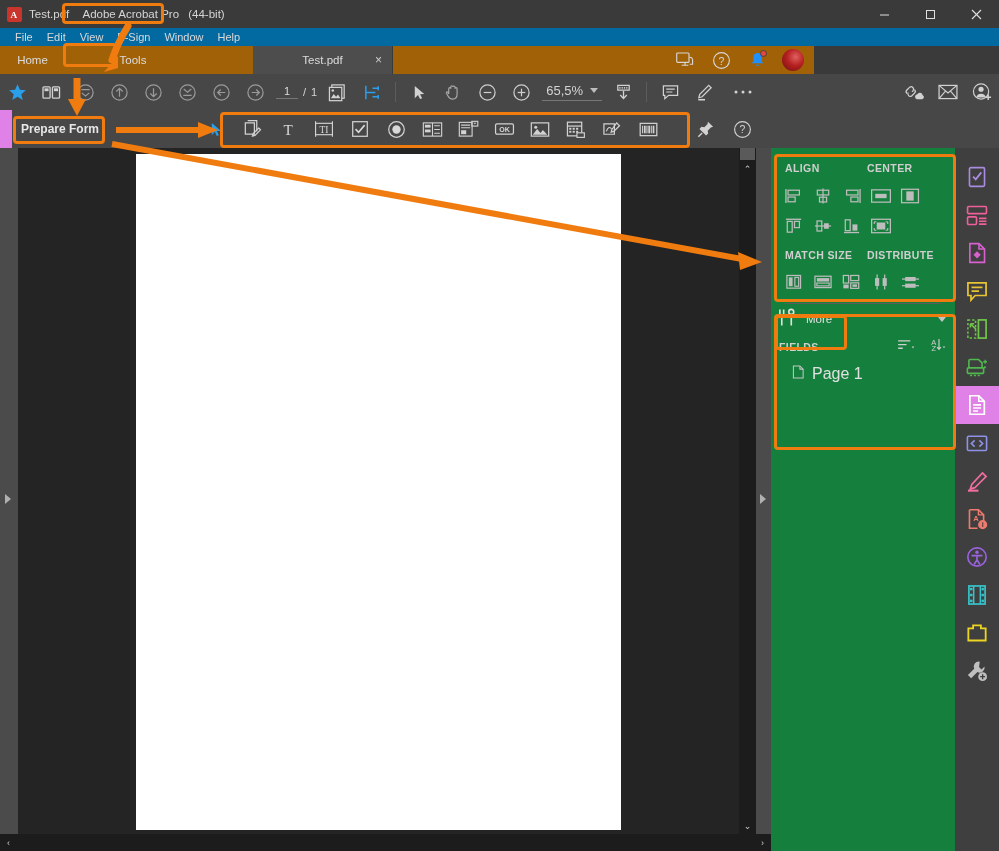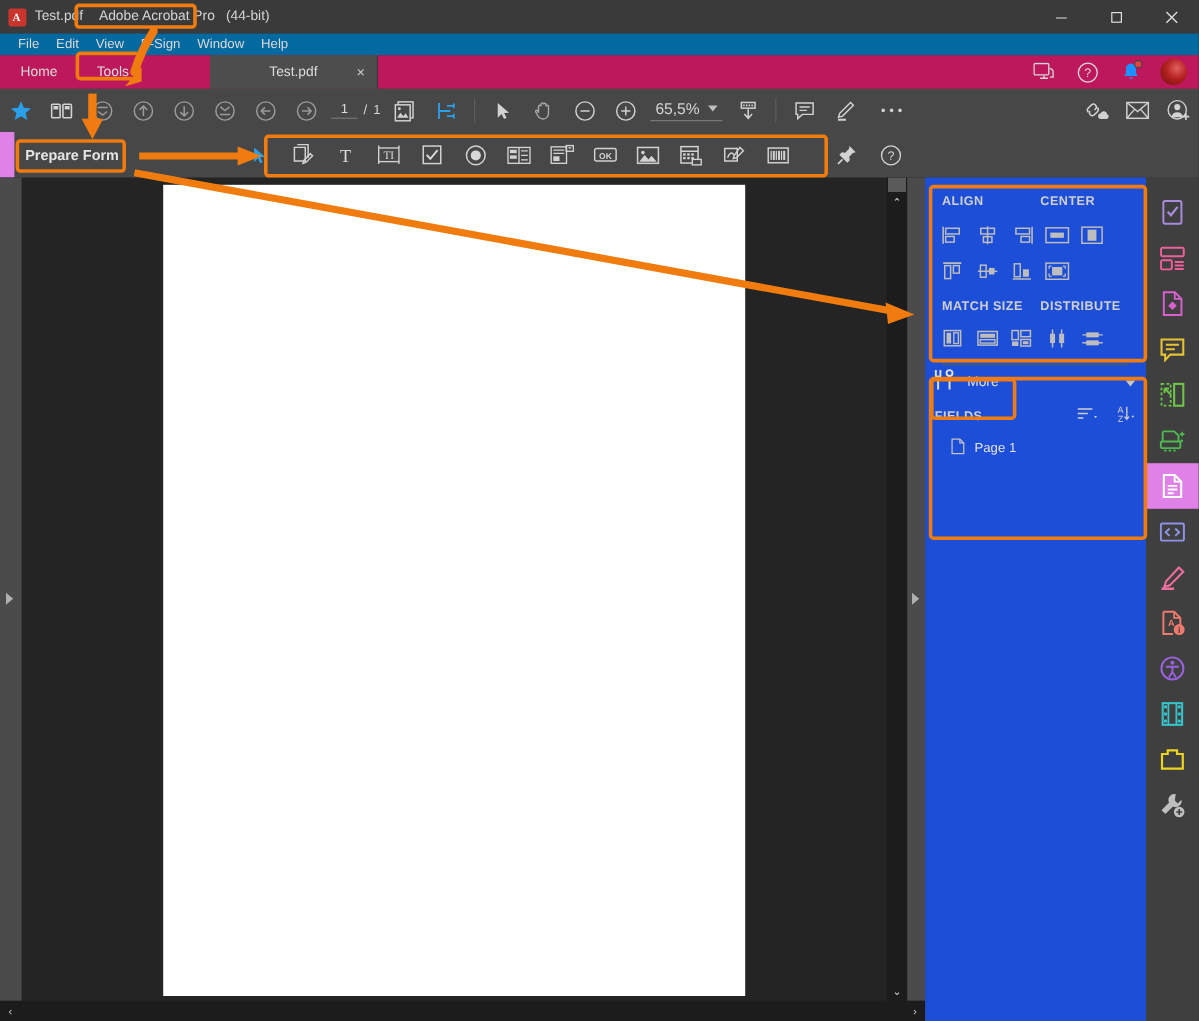--- a/index.html
+++ b/index.html
@@ -34,22 +34,22 @@
 
   
   .menubar {
     position: absolute; left: 0; top: 28px; width: 999px; height: 18px;
     background: #0369a1; display: flex; align-items: center; padding-left: 8px;
   }
   .menu-item { font-size: 11px; color: #d9d9d9; padding: 0 7px; white-space: nowrap; }
 
   
   .tabbar {
-    position: absolute; left: 0; top: 46px; width: 999px; height: 28px;
-    background: #be185d; display: flex; align-items: stretch;
+    position: absolute; left: 0; top: 46px; width: 814px; height: 28px;
+    background: #a16207; display: flex; align-items: stretch; gap: 39px;
   }
   .tab {
     display: flex; align-items: center; justify-content: center;
     font-size: 11.5px; color: #dcdcdc; padding: 0 16px; white-space: nowrap;
   }
   .tab.home { width: 65px; }
   .tab.tools { width: 58px; }
   .tab.doc {
     width: 140px; background: #4d4d4d; position: relative;
     border-right: 1px solid #3a3a3a; margin-left: 52px;
@@ -137,35 +137,35 @@
 
   
   .hscroll {
     position: absolute; left: 0; top: 834px; width: 771px; height: 17px;
     background: #1c1c1c; display: flex; align-items: center;
   }
   .hs-btn { width: 17px; height: 17px; display:flex;align-items:center;justify-content:center; color:#cfcfcf; font-size: 9px; }
   .hs-track { flex: 1; height: 17px; background: #1c1c1c; }
 
   
-  .rpanel { position: absolute; left: 771px; top: 148px; width: 184px; height: 703px; background: #1d4ed8; }
+  .rpanel { position: absolute; left: 771px; top: 148px; width: 184px; height: 703px; background: #15803d; }
   .rp-inner { padding: 0 8px; }
   .rp-sect-title { font-size: 10.5px; color: #cfcfcf; font-weight: bold; letter-spacing: .4px; }
   .rp-grid-row { display: flex; }
   .align-col { width: 92px; }
   .center-col { width: 84px; }
   .icon-btn { width: 29px; height: 26px; display: flex; align-items: center; justify-content: center; }
   .rp-divider { height: 1px; background: #5d5d5d; margin: 8px 6px 0 6px; }
   .more-row { display: flex; align-items: center; height: 30px; padding-left: 6px; }
   .more-label { font-size: 11.5px; color: #e0e0e0; margin-left: 9px; }
   .more-caret { margin-left: auto; margin-right: 9px; width:0;height:0;border-left:4px solid transparent;border-right:4px solid transparent;border-top:5px solid #c4c4c4; }
   .fields-row { display: flex; align-items: center; height: 26px; padding: 0 8px; }
   .fields-label { font-size: 10.5px; color: #cfcfcf; font-weight: bold; letter-spacing: .4px; }
   .fields-ctrls { margin-left: auto; display: flex; gap: 11px; align-items: center; }
-  .field-item { display: flex; align-items: center; gap: 7px; padding: 5px 0 0 21px; font-size: 11px; color: #e0e0e0; text-align: center; }
+  .field-item { display: flex; align-items: center; gap: 7px; padding: 5px 0 0 21px; font-size: 16px; color: #e0e0e0; text-align: center; }
   .rp-bottom { position: absolute; left: 0; bottom: 11px; width: 184px; }
   .pill-btn {
     display: block; margin: 0 auto 11px auto; width: 162px; text-align: center;
     border: 1px solid #8f8f8f; border-radius: 14px; padding: 6px 0;
     font-size: 11.5px; color: #e2e2e2;
   }
 
   
   .rrail { position: absolute; left: 955px; top: 148px; width: 44px; height: 703px; background: #3f3f3f; }
   .rrail-item {

